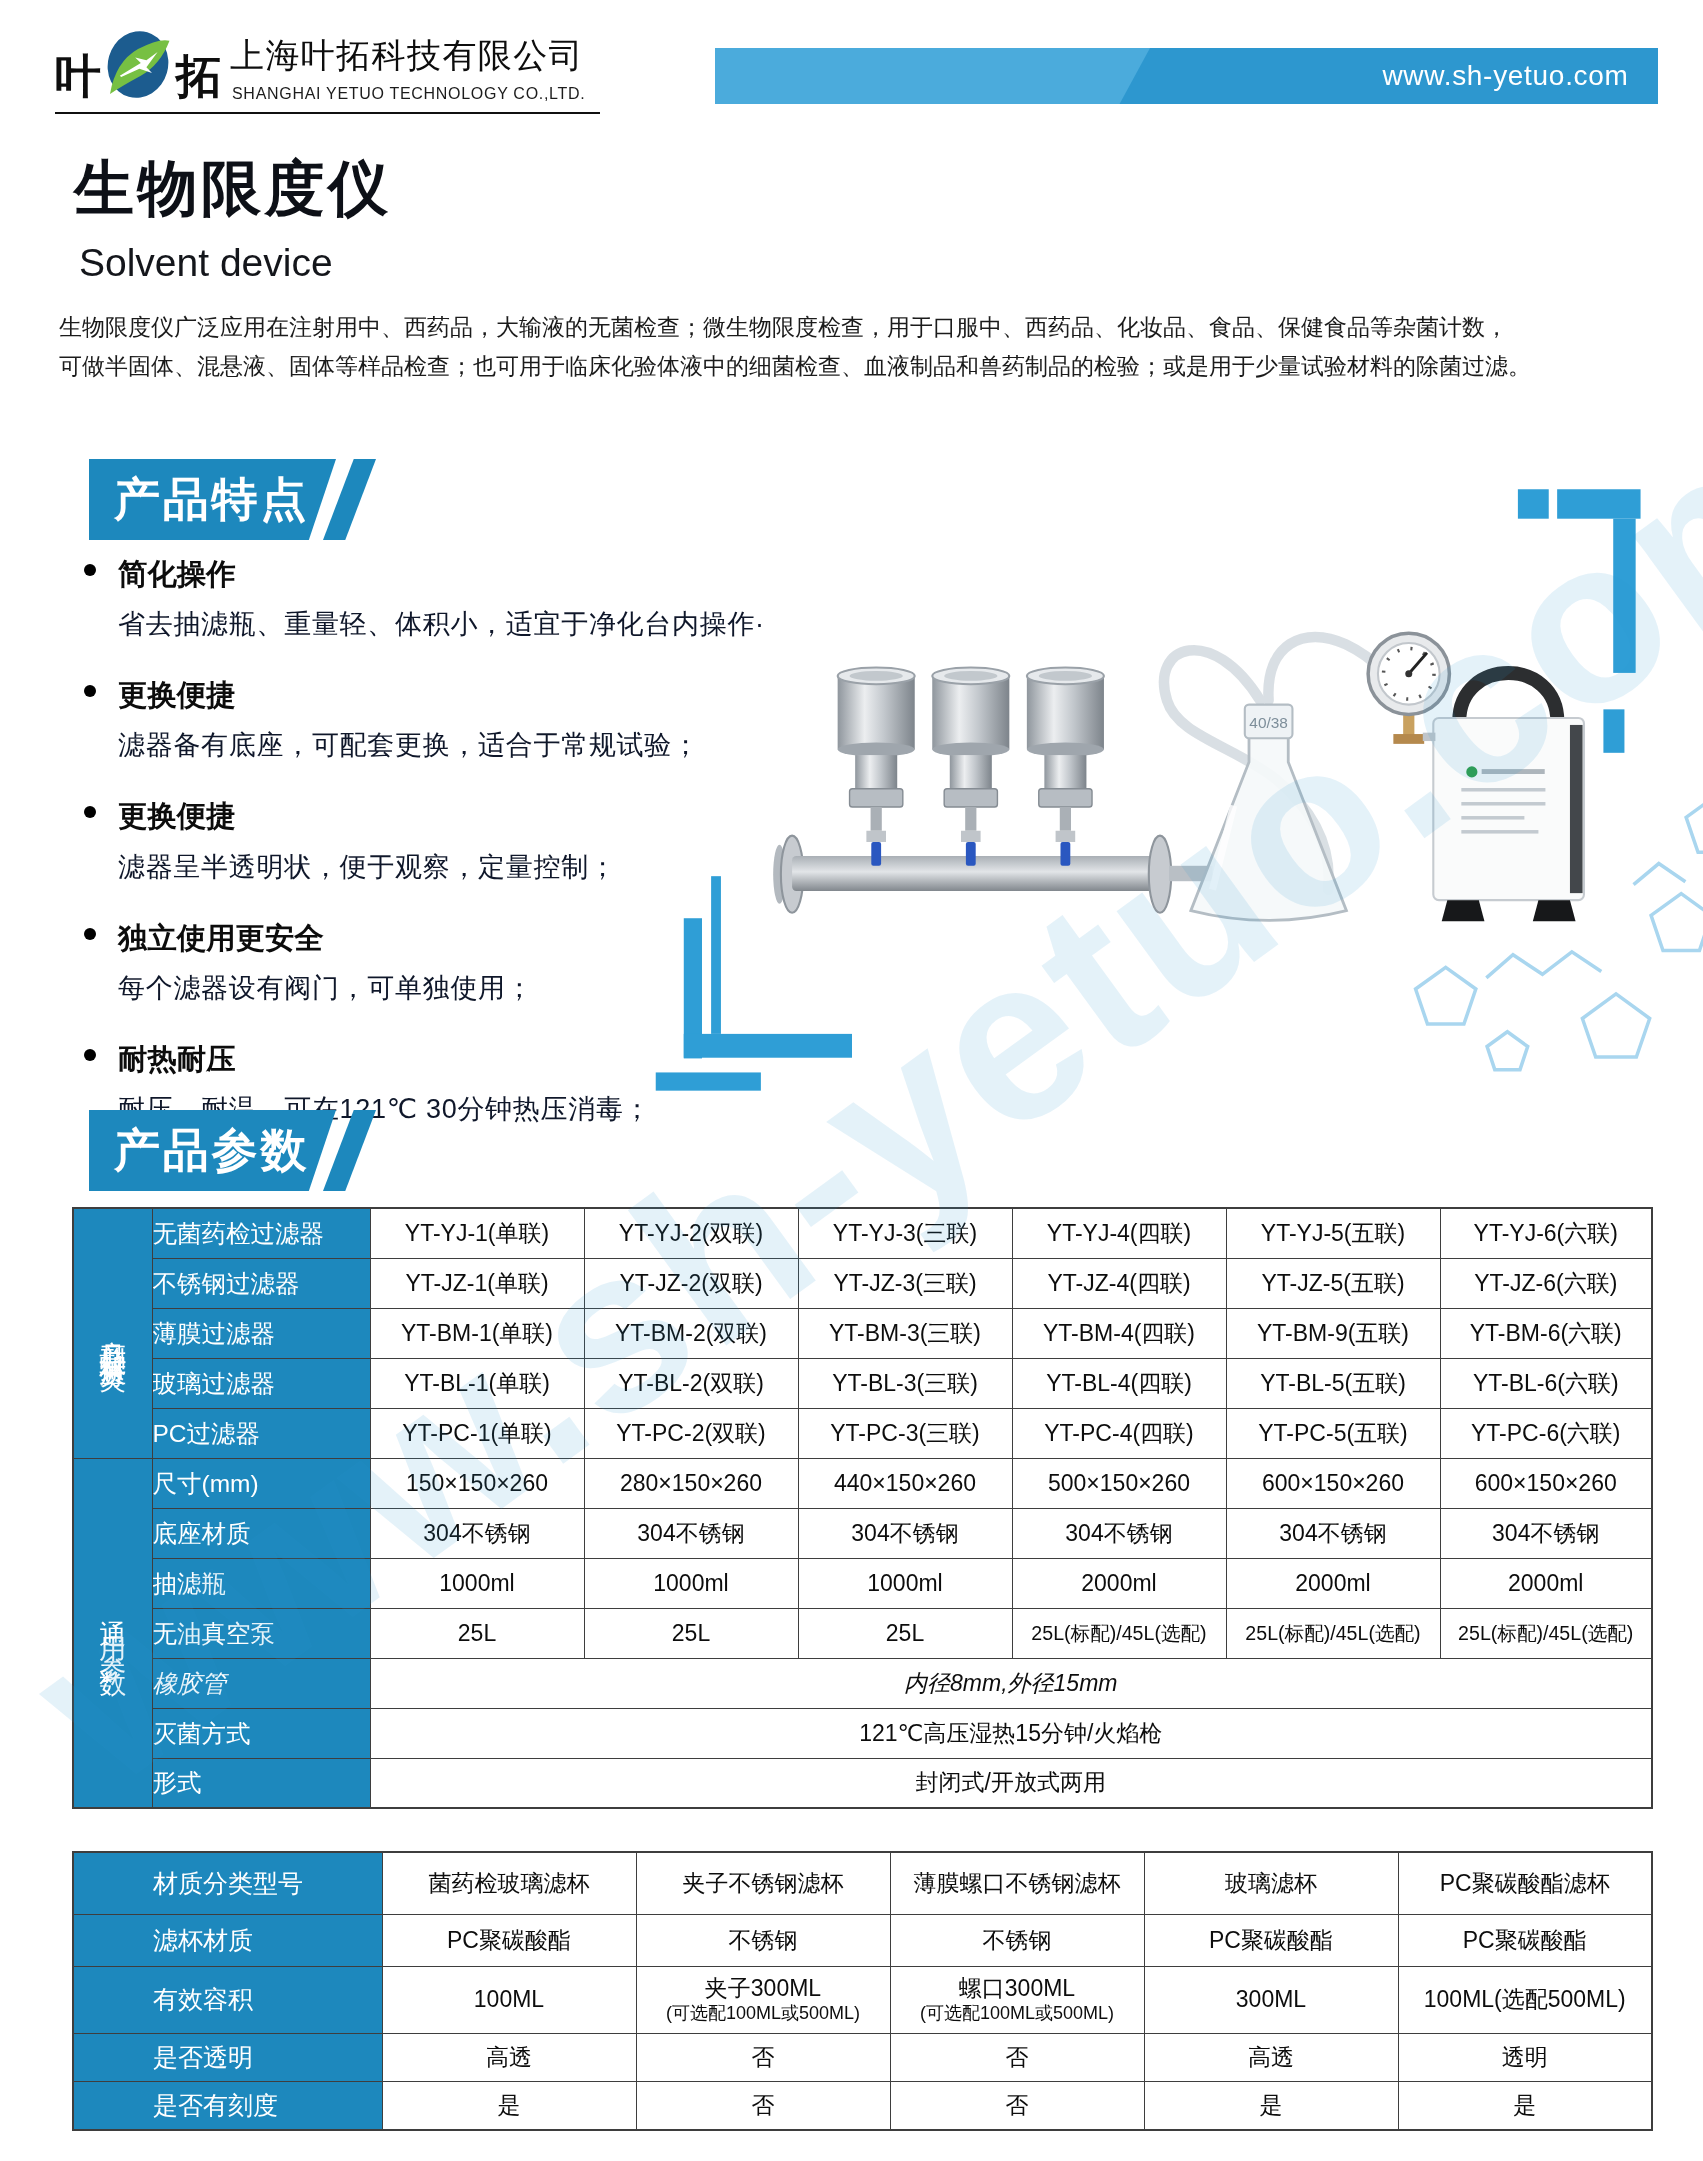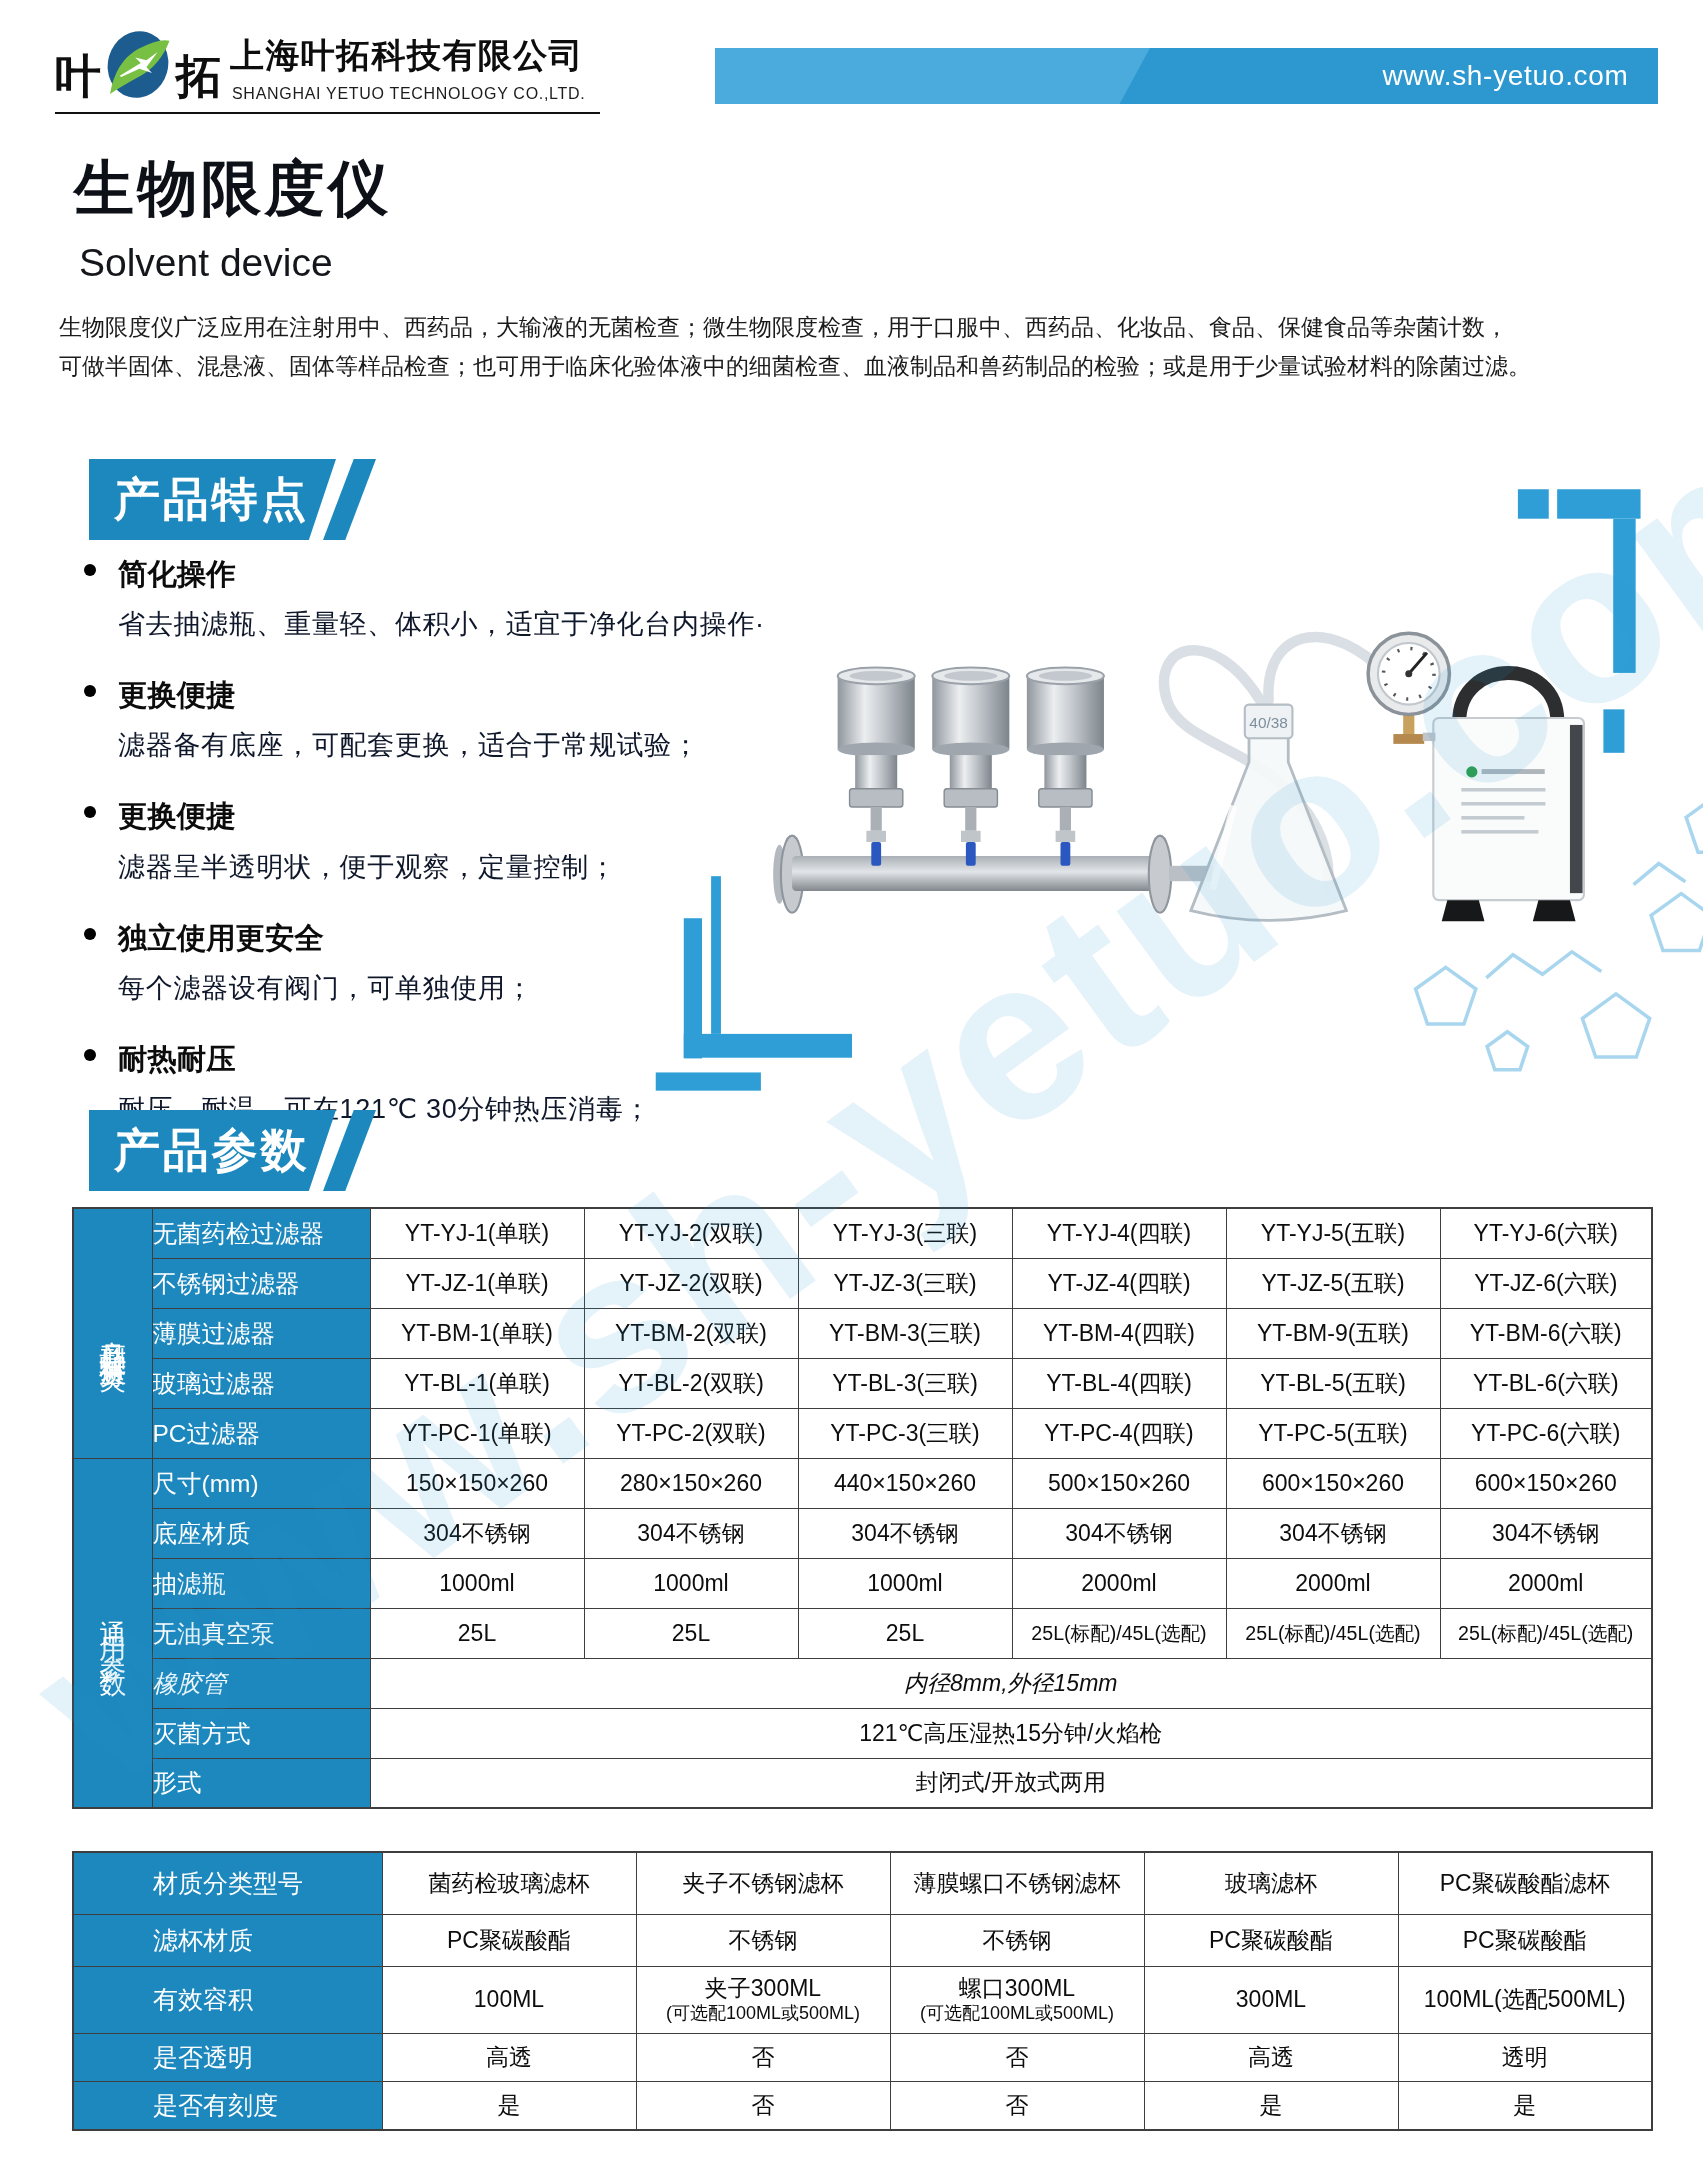--- a/index.html
+++ b/index.html
@@ -8,21 +8,21 @@
     overflow:hidden; font-family:"Liberation Sans","DejaVu Sans",sans-serif;
     color:#111;
   }
   
   .logo-row { position:absolute; left:55px; top:18px; width:673px; height:93px; }
   .logo-char { position:absolute; top:28px; font-family:"Liberation Serif","DejaVu Serif",serif;
                font-weight:bold; font-size:46px; color:#0e0e0e; }
   .char-ye { left:0; }
   .char-tuo { left:121px; }
   .logo-mark { position:absolute; left:48px; top:2.8px; width:70px; height:87px; }
-  .company-cn { position:absolute; left:175px; top:15.4px; font-size:34px; font-weight:bold;
+  .company-cn { position:absolute; left:175px; top:15.4px; font-size:34px; font-weight:normal;
                 letter-spacing:1.4px; color:#0d0d0d; white-space:nowrap; }
   .company-en { position:absolute; left:177px; top:67px; font-size:16px; letter-spacing:0.7px;
                 color:#1c1c1c; white-space:nowrap; }
   .header-rule { position:absolute; left:55px; top:112px; width:545px; height:2.1px; background:#101010; }
   .site-bar { position:absolute; left:715px; top:48px; width:943px; height:56px; background:#2d97cf; }
   .site-bar-light { position:absolute; left:0; top:0; width:435px; height:56px; background:#4babdc;
                     clip-path:polygon(0 0,100% 0,93% 100%,0 100%); }
   .site-url { position:absolute; right:29.4px; top:0; height:56px; line-height:56px;
               font-size:28px; color:#fff; letter-spacing:0.7px; }
   

